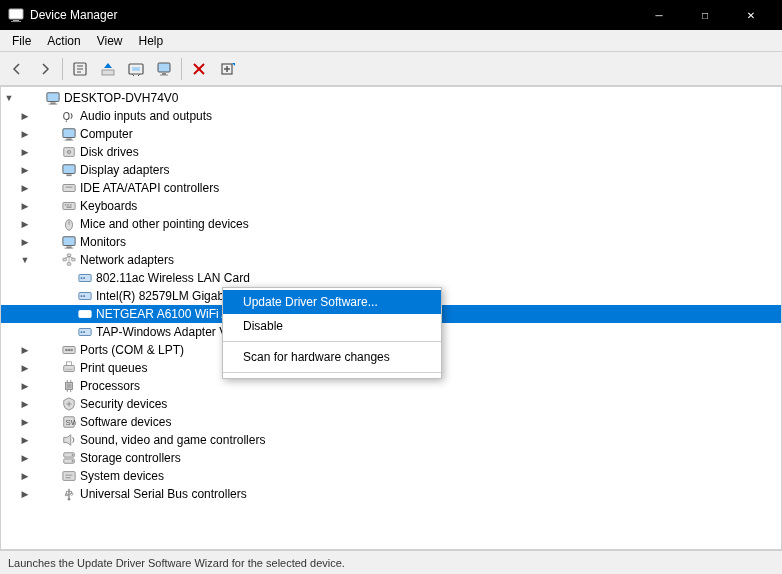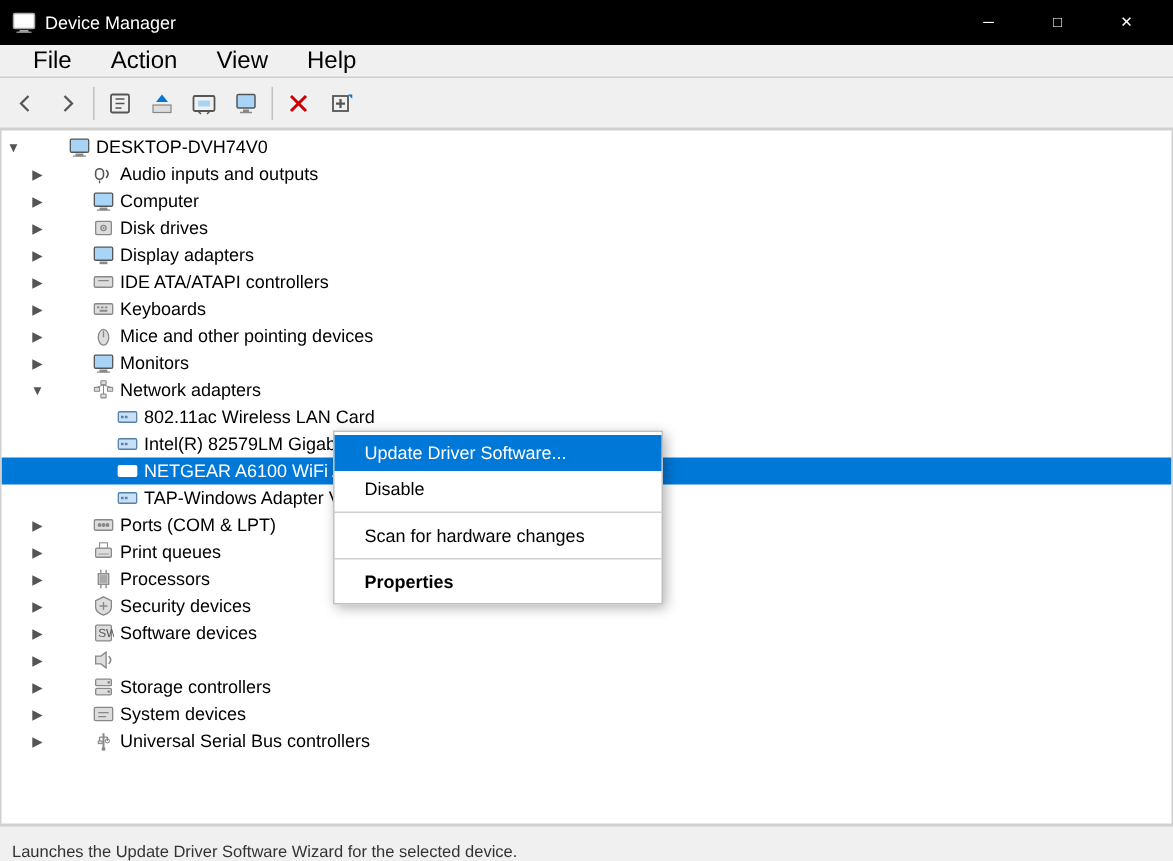--- a/index.html
+++ b/index.html
@@ -56,22 +56,21 @@
       background: #f0f0f0;
       height: 22px;
       display: flex;
       align-items: center;
       padding: 0 4px;
       border-bottom: 1px solid #d0d0d0;
     }
     .menu-item {
       padding: 2px 8px;
       cursor: pointer;
-      font-size: 16px;
-      margin-left: 10px;
+      font-size: 12px;
     }
 
     
     .toolbar {
       background: #f0f0f0;
       height: 34px;
       display: flex;
       align-items: center;
       padding: 2px 4px;
       border-bottom: 1px solid #d0d0d0;
@@ -190,21 +189,21 @@
       background: #d0d0d0;
       margin: 3px 0;
     }
 
     
     .status-bar {
       height: 24px;
       background: #f0f0f0;
       border-top: 1px solid #d0d0d0;
       display: flex;
-      align-items: flex-end;
+      align-items: center;
       padding: 0 8px;
       font-size: 11px;
       color: #333;
     }
   </style>
 </head>
 <body>
 
 <div class="title-bar">
   <div class="title-bar-icon">
@@ -531,20 +530,21 @@
         </div>
         <div class="tree-item">
           <span class="tree-indent"></span>
           <span class="expand-btn">▶</span>
           <span class="tree-icon">
             <svg width="14" height="14" viewBox="0 0 16 16">
               <polygon points="2,5 6,5 10,2 10,14 6,11 2,11" fill="#ddd" stroke="#888" stroke-width="1"></polygon>
               <path d="M12 5 Q15 8 12 11" fill="none" stroke="#888" stroke-width="1.2"></path>
             </svg>
           </span>
+          <span class="tree-label">Sound, video and game controllers</span>
         </div>
         <div class="tree-item">
           <span class="tree-indent"></span>
           <span class="expand-btn">▶</span>
           <span class="tree-icon">
             <svg width="14" height="14" viewBox="0 0 16 16">
               <rect x="2" y="2" width="12" height="5" rx="1" fill="#ddd" stroke="#888" stroke-width="1"></rect>
               <rect x="2" y="9" width="12" height="5" rx="1" fill="#ddd" stroke="#888" stroke-width="1"></rect>
               <circle cx="12" cy="4.5" r="1" fill="#888"></circle>
               <circle cx="12" cy="11.5" r="1" fill="#888"></circle>
@@ -581,21 +581,20 @@
           <span class="tree-label">Universal Serial Bus controllers</span>
         </div>
       </div>
 
     <div class="context-menu" id="context-menu" style="left: 221px; top: 200px;">
       <div class="context-menu-item highlighted">Update Driver Software...</div>
       <div class="context-menu-item">Disable</div>
       <div class="context-menu-separator"></div>
       <div class="context-menu-item">Scan for hardware changes</div>
       <div class="context-menu-separator"></div>
-      <div class="context-menu-item bold">Properties</div>
     </div>
 
   </div>
 </div>
 
 <div class="status-bar">
   <span>Launches the Update Driver Software Wizard for the selected device.</span>
 </div>
 
 </body></html>

